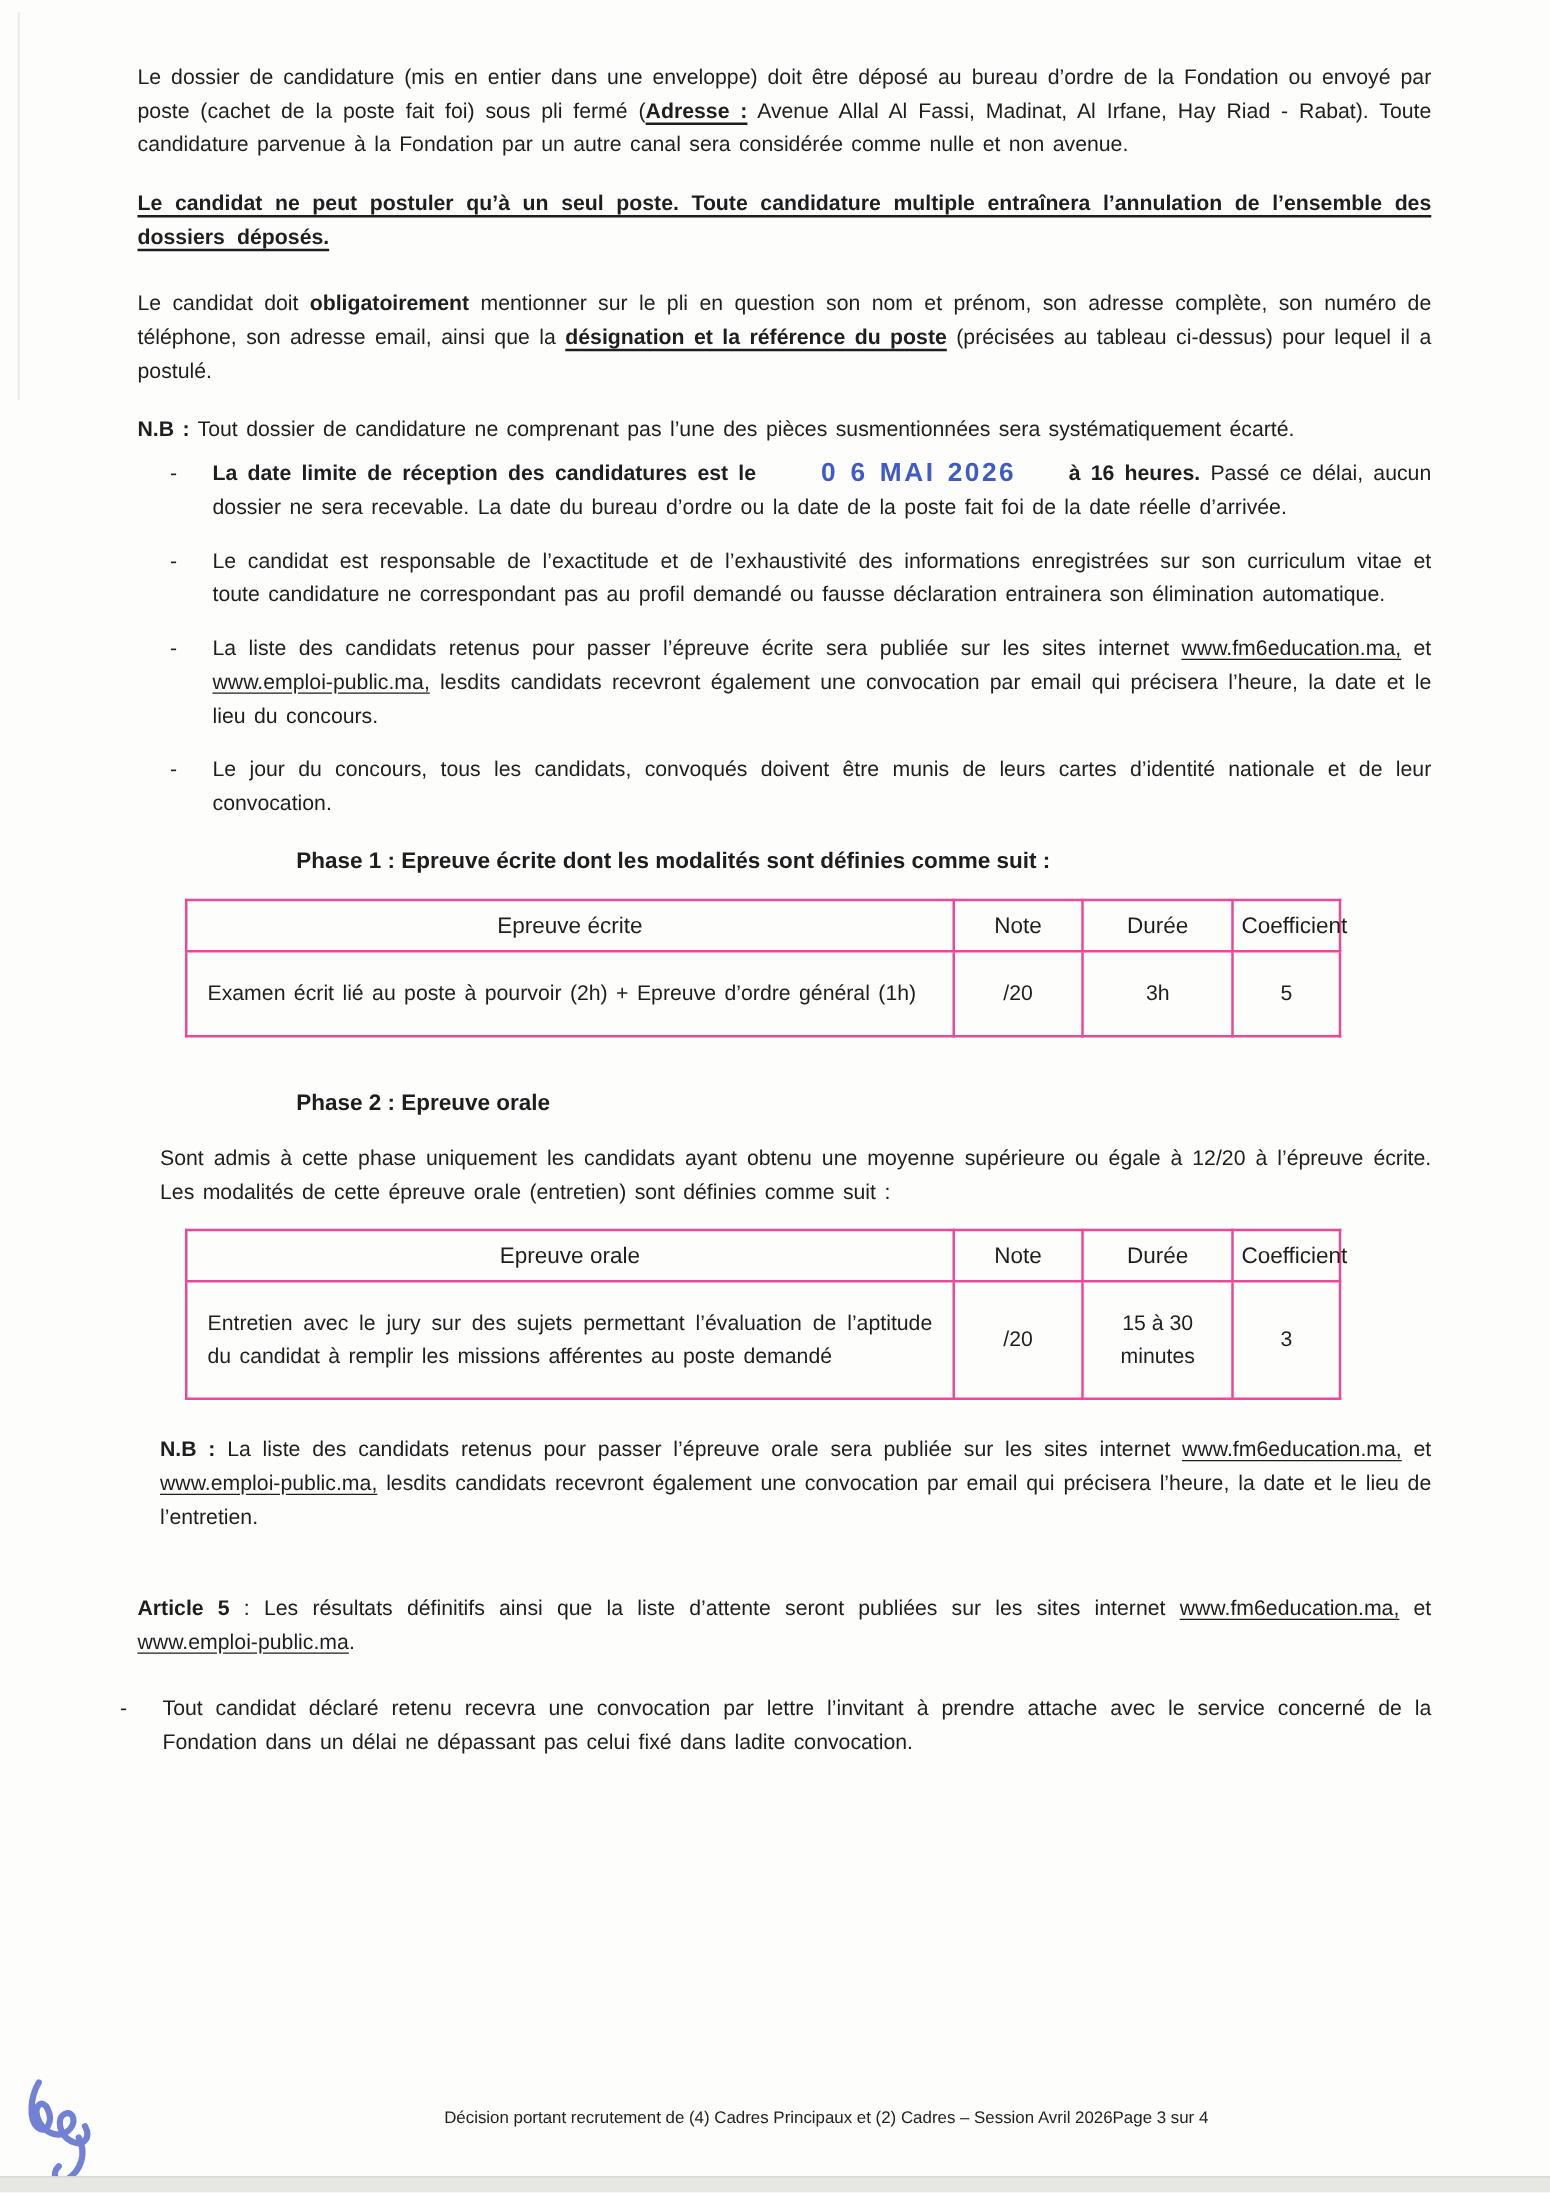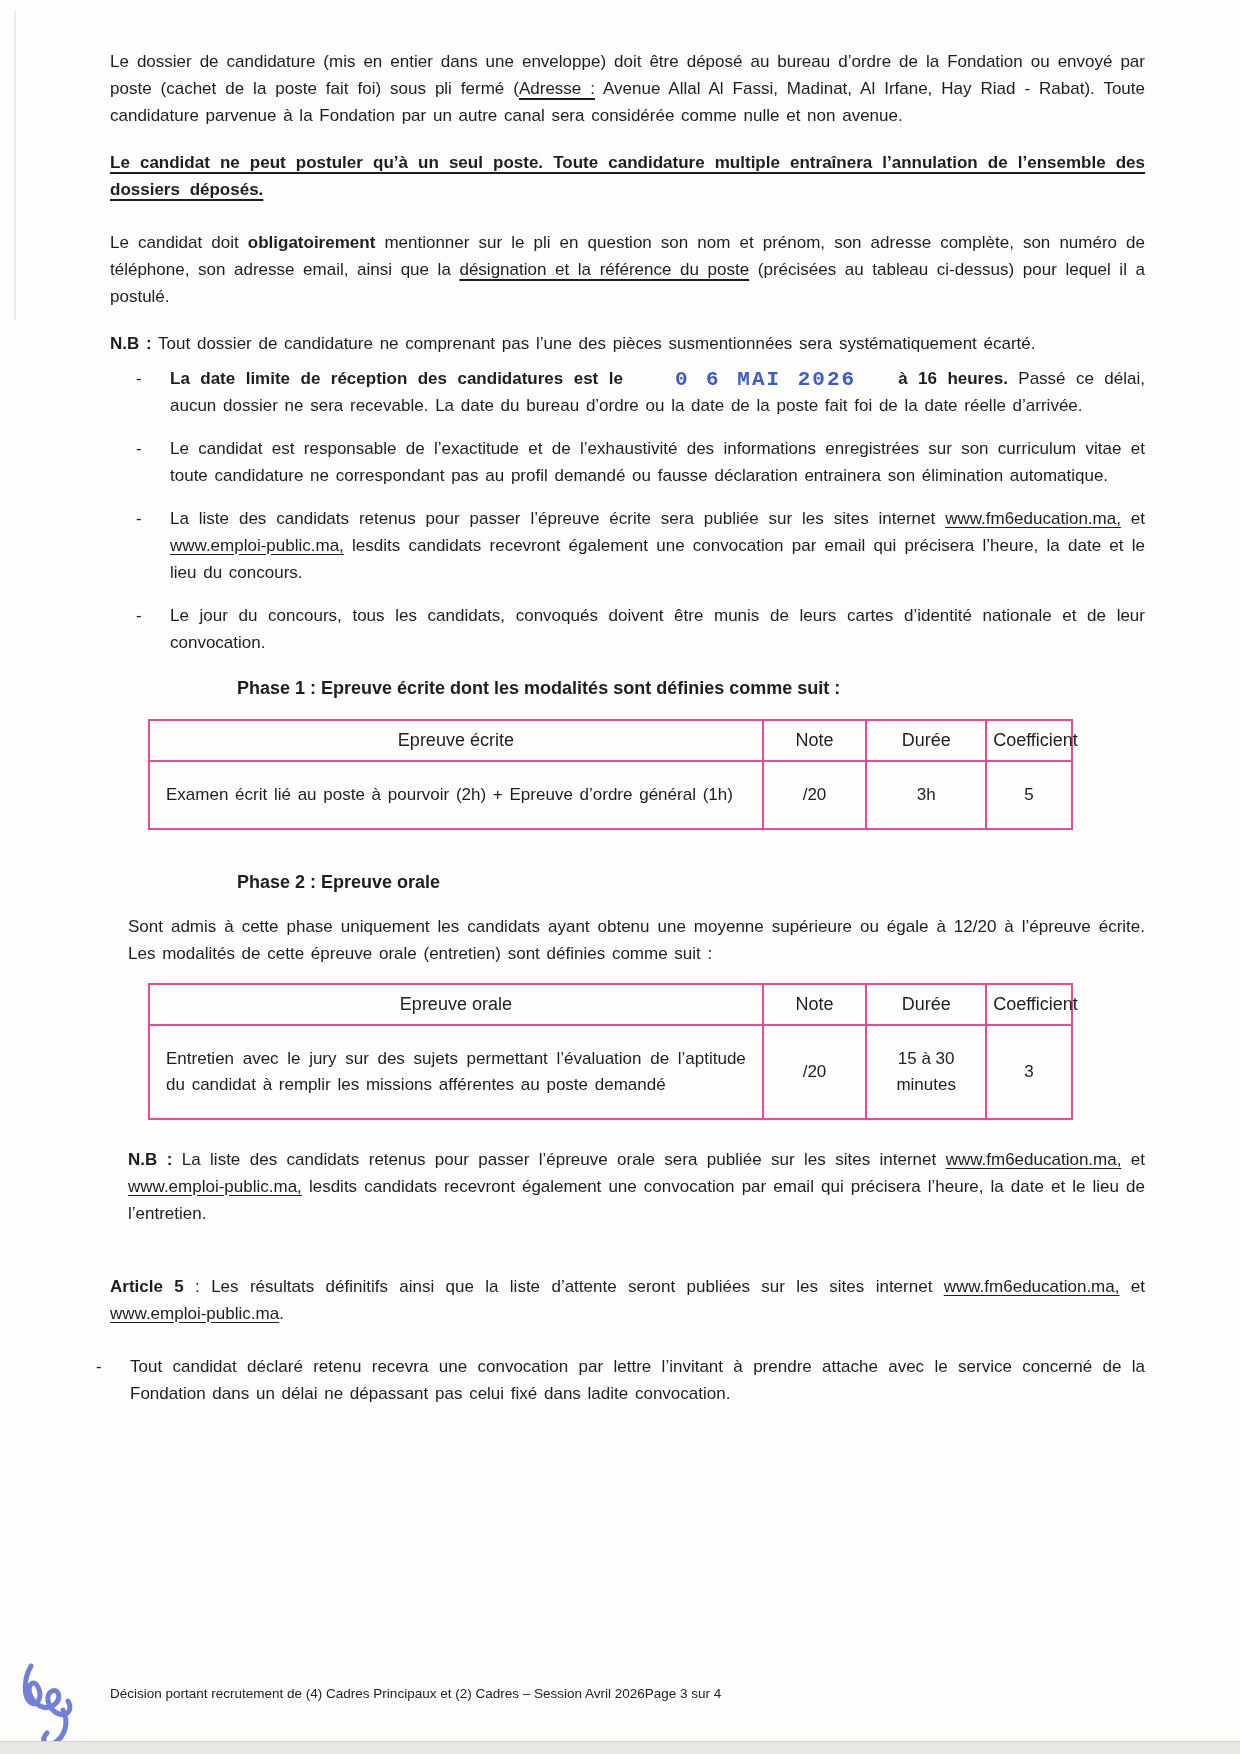--- a/index.html
+++ b/index.html
@@ -25,21 +25,21 @@
     padding: 48px 95px 0 110px;
   }
   .para {
     font-size: 17px; line-height: 27px;
     text-align: justify;
     margin: 0 0 20px 0;
     word-spacing: 2px;
   }
   .bold { font-weight: bold; }
   .bu {
-    font-weight: normal;
+    font-weight: bold;
     text-decoration: underline;
     text-decoration-thickness: 2px;
     text-underline-offset: 4px;
   }
   .para-strong {
     font-weight: bold;
     text-decoration: underline;
     text-decoration-thickness: 2px;
     text-underline-offset: 4px;
     word-spacing: 5px;
@@ -49,21 +49,21 @@
     text-decoration: underline;
     text-underline-offset: 3px;
   }
   .nb-block { margin-bottom: 8px; }
   .bullet { display: flex; margin: 0 0 16px 26px; }
   .bullet .dash { width: 34px; flex: none; font-size: 17px; line-height: 27px; }
   .bullet .btext { flex: 1; font-size: 17px; line-height: 27px; text-align: justify; word-spacing: 2px; }
   .stamp {
     display: inline-block;
     color: var(--stamp-blue, #3f5cc6);
-    font-family: Liberation Mono, monospace;
+    font-family: Liberation Sans, sans-serif;
     font-weight: 600;
     font-size: 21px;
     letter-spacing: 2px;
     margin: 0 42px 0 52px;
     white-space: nowrap;
     line-height: 1;
     vertical-align: -1px;
   }
   .article { margin-top: 42px; }
   .phase-heading {
@@ -101,21 +101,21 @@
     text-align: justify;
     padding: 12px 16px;
     word-spacing: 2px;
   }
   .col-epreuve { width: 66.5%; }
   .col-note { width: 11.2%; }
   .col-duree { width: 13%; }
   .col-coeff { width: 9.3%; margin-left: 29px; }
   .footer {
     position: absolute; top: 1686px; left: 110px; right: 28px;
-    display: flex; justify-content: flex-start; align-items: baseline;
+    display: flex; justify-content: center; align-items: baseline;
     font-size: 13.5px; color: #222;
   }
   .signature {
     position: absolute; left: 16px; top: 1660px;
     width: 72px; height: 92px;
   }
 </style>
 </head>
 <body>
 

